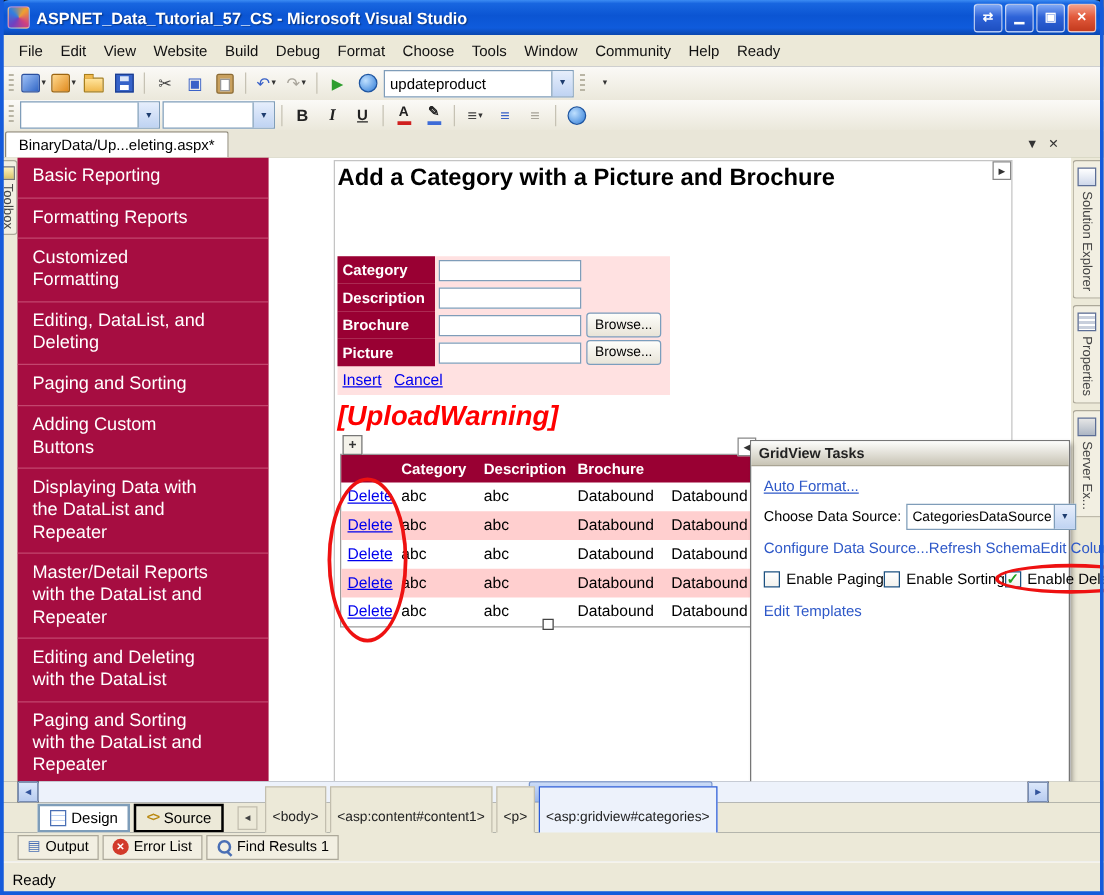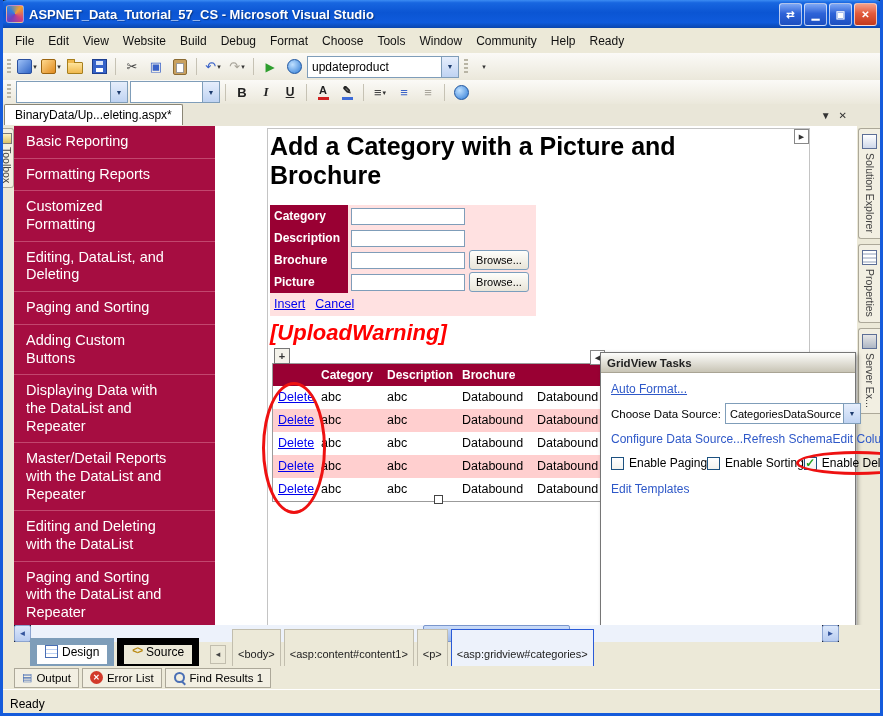--- a/index.html
+++ b/index.html
@@ -70,21 +70,21 @@
   .mi-find::after{content:"";position:absolute;right:0;bottom:0;width:5px;height:2px;background:#4A6FB5;transform:rotate(45deg);}
   .src-ico{font-size:10px;font-weight:bold;color:#B8860B;letter-spacing:-1px;}
   .ri{width:13px;height:13px;border:1px solid #5C6E96;display:inline-block;}
   .ri-sol{background:linear-gradient(#FFF,#CFD8EA);}
   .ri-prop{background:repeating-linear-gradient(#FFF 0 2px,#C8CFDC 2px 4px);}
   .ri-server{background:linear-gradient(#E6E6E6,#ADB6C4);}
   .ri-tbx{width:9px;height:9px;border:1px solid #777;background:linear-gradient(#FDF2C0,#D8C26A);}
 
   
   .tabstrip{position:absolute;left:0;top:104px;right:0;height:22px;background:#E9E6D8;
-    border-bottom:1px solid #96927E;display:flex;align-items:flex-start;}
+    border-bottom:1px solid #96927E;display:flex;align-items:center;}
   .doc-tab{margin-left:4px;height:20px;background:#fff;border:1px solid #8A8575;border-bottom:none;
     border-radius:2px 2px 0 0;display:flex;align-items:center;padding:0 10px;font-size:12px;color:#000;cursor:pointer;}
   .tab-ctrls{margin-left:auto;margin-right:36px;display:flex;gap:8px;align-items:center;height:100%;}
   .tab-ctrl{font-size:10px;color:#333;cursor:pointer;}
 
   
   .content{position:absolute;left:0;top:126px;right:0;height:499px;background:#ECE9D8;overflow:hidden;}
   .left-strip{position:absolute;left:0;top:0;bottom:0;width:14px;background:#ECE9D8;}
   .toolbox-tab{position:absolute;top:2px;left:0;width:13px;border:1px solid #ACA899;border-left:none;
     border-radius:0 3px 3px 0;background:#F2EFE2;display:flex;flex-direction:column;align-items:center;
@@ -92,21 +92,21 @@
   .vtext{writing-mode:vertical-rl;font-size:10.5px;color:#444;white-space:nowrap;}
 
   .sidebar{position:absolute;left:14px;top:0;bottom:0;width:201px;background:#A60D41;overflow:hidden;}
   .side-item{color:#fff;font-size:14.5px;line-height:1.22;padding:7px 46px 7px 12px;
     border-bottom:1px solid #C2466E;cursor:pointer;}
 
   .design{position:absolute;left:215px;top:0;bottom:0;width:642px;background:#fff;overflow:hidden;}
   .content-outline{position:absolute;left:52px;top:2px;width:541px;height:556px;border:1px solid #C4C4C4;}
   .smarttag{width:13px;height:13px;border:1px solid #888;background:#fff;display:flex;align-items:center;
     justify-content:center;font-size:7px;color:#333;cursor:pointer;z-index:5;}
-  .page-h1{position:absolute;left:55px;top:6px;width:470px;font-size:25px;font-weight:bold;color:#000;line-height:1.16;}
+  .page-h1{position:absolute;left:55px;top:6px;width:470px;font-size:19px;font-weight:bold;color:#000;line-height:1.16;}
 
   .form-tbl{position:absolute;left:55px;top:79px;width:266px;background:#FFE1E1;padding-bottom:1px;}
   .form-row{display:flex;align-items:center;height:22px;}
   .f-label{width:78px;align-self:stretch;background:#990033;color:#fff;font-weight:bold;font-size:12px;
     display:flex;align-items:center;padding-left:4px;box-sizing:border-box;}
   .f-input{width:108px;height:15px;border:1px solid #7F9DB9;margin-left:3px;font-size:11px;padding:0 2px;}
   .browse-btn{display:inline-flex;align-items:center;justify-content:center;width:58px;height:18px;margin-left:4px;
     background:linear-gradient(#FEFEFB,#E8E4D8);border:1px solid #7B9EBD;border-radius:3px;font-size:11px;color:#000;
     visibility:hidden;cursor:pointer;}
   .form-row.has-browse .browse-btn{visibility:visible;}
@@ -171,22 +171,22 @@
   .hscroll{flex:0 0 825px;display:flex;height:100%;}
   .sbtn{width:17px;background:linear-gradient(#DCE8FB,#B8CCF0);border:1px solid #8CA4D0;color:#33549C;
     font-size:8px;display:flex;align-items:center;justify-content:center;border-radius:2px;cursor:pointer;box-sizing:border-box;}
   .strack{flex:1;background:#EDF2FB;position:relative;}
   .sthumb{position:absolute;left:392px;width:147px;top:0;bottom:0;background:linear-gradient(#CBDCF8,#9EB9EA);
     border:1px solid #7A96CC;border-radius:2px;box-sizing:border-box;cursor:grab;}
   .filler{flex:1;background:#ECE9D8;}
 
   .viewtabs{position:absolute;left:0;top:642px;right:0;height:24px;background:#ECE9D8;display:flex;
     align-items:center;padding-left:30px;gap:3px;}
-  .vw-tab{display:flex;gap:4px;height:19px;padding:0 8px;font-size:12px;color:#000;
-    border:7px solid #000000;background:#ECE9D8;cursor:pointer;}
+  .vw-tab{display:flex;align-items:center;gap:4px;height:19px;padding:0 8px;font-size:12px;color:#000;
+    border:2px solid #000000;background:#ECE9D8;cursor:pointer;}
   .vw-tab.selected{background:#fff;border-color:#7E9DB9;}
   .crumb-prev{width:14px;height:17px;display:flex;align-items:center;justify-content:center;font-size:9px;
     color:#444;border:1px solid #C2BEAE;margin-left:8px;cursor:pointer;}
   .crumbs{display:flex;gap:3px;margin-left:3px;}
   .crumb{font-size:11px;color:#222;border:1px solid #C2BEAE;background:#ECE9D8;padding:18px 5px;
     white-space:nowrap;cursor:pointer;}
   .crumb.selected{border:1px solid #2A5BD7;background:#EDF2FB;}
 
   .paneltabs{position:absolute;left:0;top:666px;right:0;height:23px;background:#ECE9D8;display:flex;
     align-items:center;gap:3px;padding-left:14px;}

